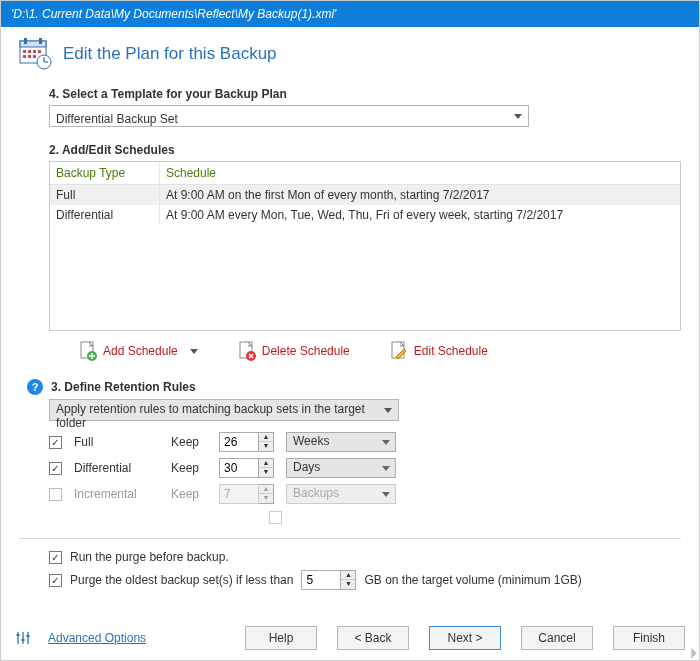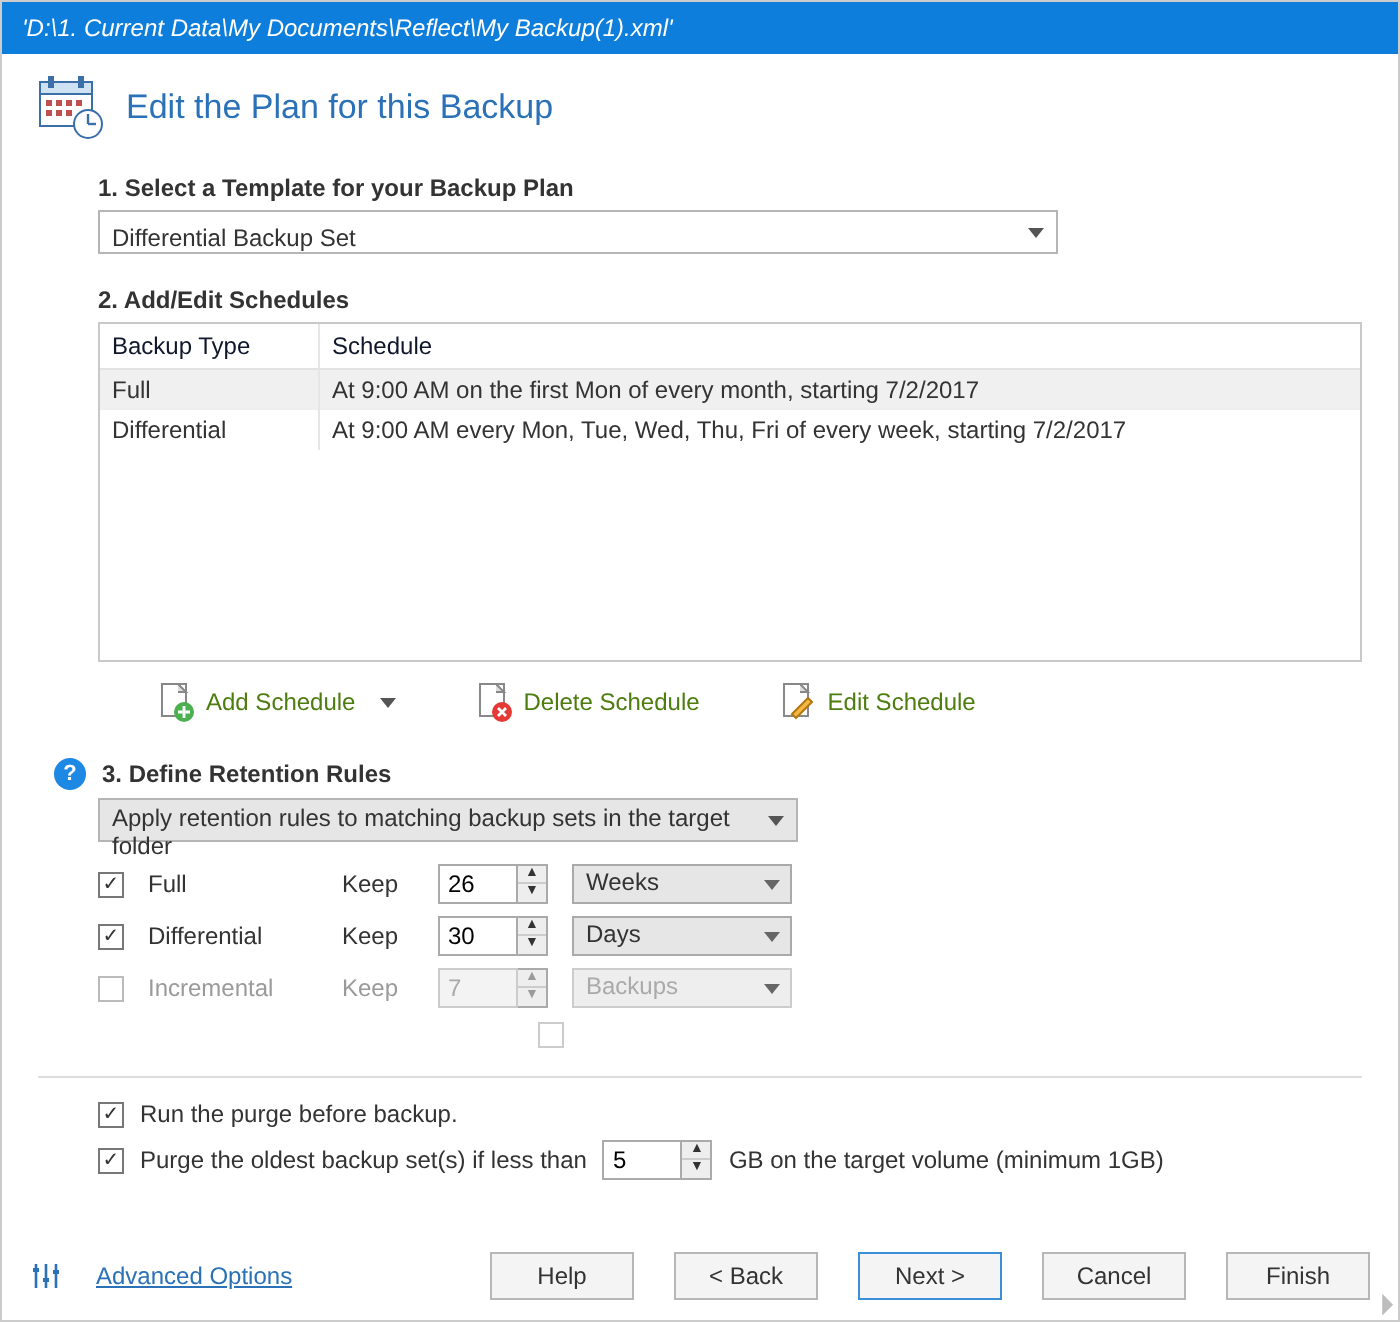--- a/index.html
+++ b/index.html
@@ -8,28 +8,28 @@
   .titlebar { background:#0d7edb; color:#fff; padding:6px 10px; font-size:12px; font-style:italic; }
   .body { flex:1; padding:10px 18px 0 18px; display:flex; flex-direction:column; overflow:hidden; }
   .header-row { display:flex; align-items:center; gap:10px; color:#2b71b8; margin-bottom:10px; }
   .header-row h1 { font-size:17px; font-weight:400; margin:0; color:#2b71b8; }
   .calendar-icon svg { display:block; }
   .section-label { font-weight:bold; font-size:12px; margin:6px 0 4px 30px; }
   .template-select { margin:0 0 10px 30px; width:480px; height:22px; border:1px solid #b5b5b5; background:#fff; padding:6px 20px 2px 6px; font-size:12px; position:relative; }
   .template-select::after { content:""; position:absolute; right:6px; top:8px; border-left:4px solid transparent; border-right:4px solid transparent; border-top:5px solid #555; }
   .sched-box { margin:0 0 0 30px; border:1px solid #c9c9c9; height:170px; background:#fff; overflow:hidden; }
   .sched-head { display:flex; background:#fff; border-bottom:1px solid #e2e2e2; }
-  .sched-head div { padding:4px 6px; font-size:12px; color:#0f172a; }
+  .sched-head div { padding:4px 6px; font-size:12px; color:#4d7c0f; }
   .col-type { width:110px; border-right:1px solid #e6e6e6; }
   .col-sched { flex:1; }
   .sched-row { display:flex; font-size:12px; }
   .sched-row div { padding:3px 6px; }
   .sched-row.sel { background:#f0f0f0; }
   .sched-buttons { display:flex; gap:40px; margin:10px 0 14px 60px; align-items:center; }
-  .sched-btn { display:flex; align-items:center; gap:6px; cursor:pointer; font-size:12px; color:#4d7c0f; }
+  .sched-btn { display:flex; align-items:center; gap:6px; cursor:pointer; font-size:12px; color:#b91c1c; }
   .sched-btn svg { flex:0 0 auto; }
   .dd-caret { border-left:4px solid transparent; border-right:4px solid transparent; border-top:5px solid #555; margin-left:6px; }
   .retain-head { display:flex; align-items:center; gap:8px; margin:4px 0 4px 8px; }
   .help-icon { width:16px; height:16px; border-radius:50%; background:#1e88e5; color:#fff; display:flex; align-items:center; justify-content:center; font-size:11px; font-weight:bold; }
   .retain-scope { margin:0 0 8px 30px; width:350px; height:22px; border:1px solid #b5b5b5; background:#e6e6e6; padding:2px 20px 2px 6px; font-size:12px; position:relative; }
   .retain-scope::after { content:""; position:absolute; right:6px; top:8px; border-left:4px solid transparent; border-right:4px solid transparent; border-top:5px solid #555; }
   .rule-row { display:flex; align-items:center; gap:12px; margin:3px 0 3px 30px; font-size:12px; }
   .rule-row.disabled { color:#9a9a9a; }
   .chk { width:13px; height:13px; border:1px solid #777; background:#fff; display:inline-flex; align-items:center; justify-content:center; font-size:10px; color:#333; }
   .chk.disabled { border-color:#bbb; }
@@ -81,21 +81,21 @@
               <rect x="14" y="18" width="3" height="3"></rect>
             </g>
           <circle cx="25" cy="25" r="7" fill="#fff" stroke="#3a6fa8" stroke-width="1"></circle>
           <line x1="25" y1="25" x2="25" y2="20" stroke="#3a6fa8" stroke-width="1.2"></line>
           <line x1="25" y1="25" x2="29" y2="25" stroke="#3a6fa8" stroke-width="1.2"></line>
         </svg>
       </span>
       <h1>Edit the Plan for this Backup</h1>
     </div>
 
-    <div class="section-label">1. Select a Template for your Backup Plan</div>
+    <div class="section-label">4. Select a Template for your Backup Plan</div>
     <div class="template-select">
       <span>Differential Backup Set</span>
     </div>
 
     <div class="section-label">2. Add/Edit Schedules</div>
     <div class="sched-box">
       <div class="sched-head">
         <div class="col-type">Backup Type</div>
         <div class="col-sched">Schedule</div>
       </div>

